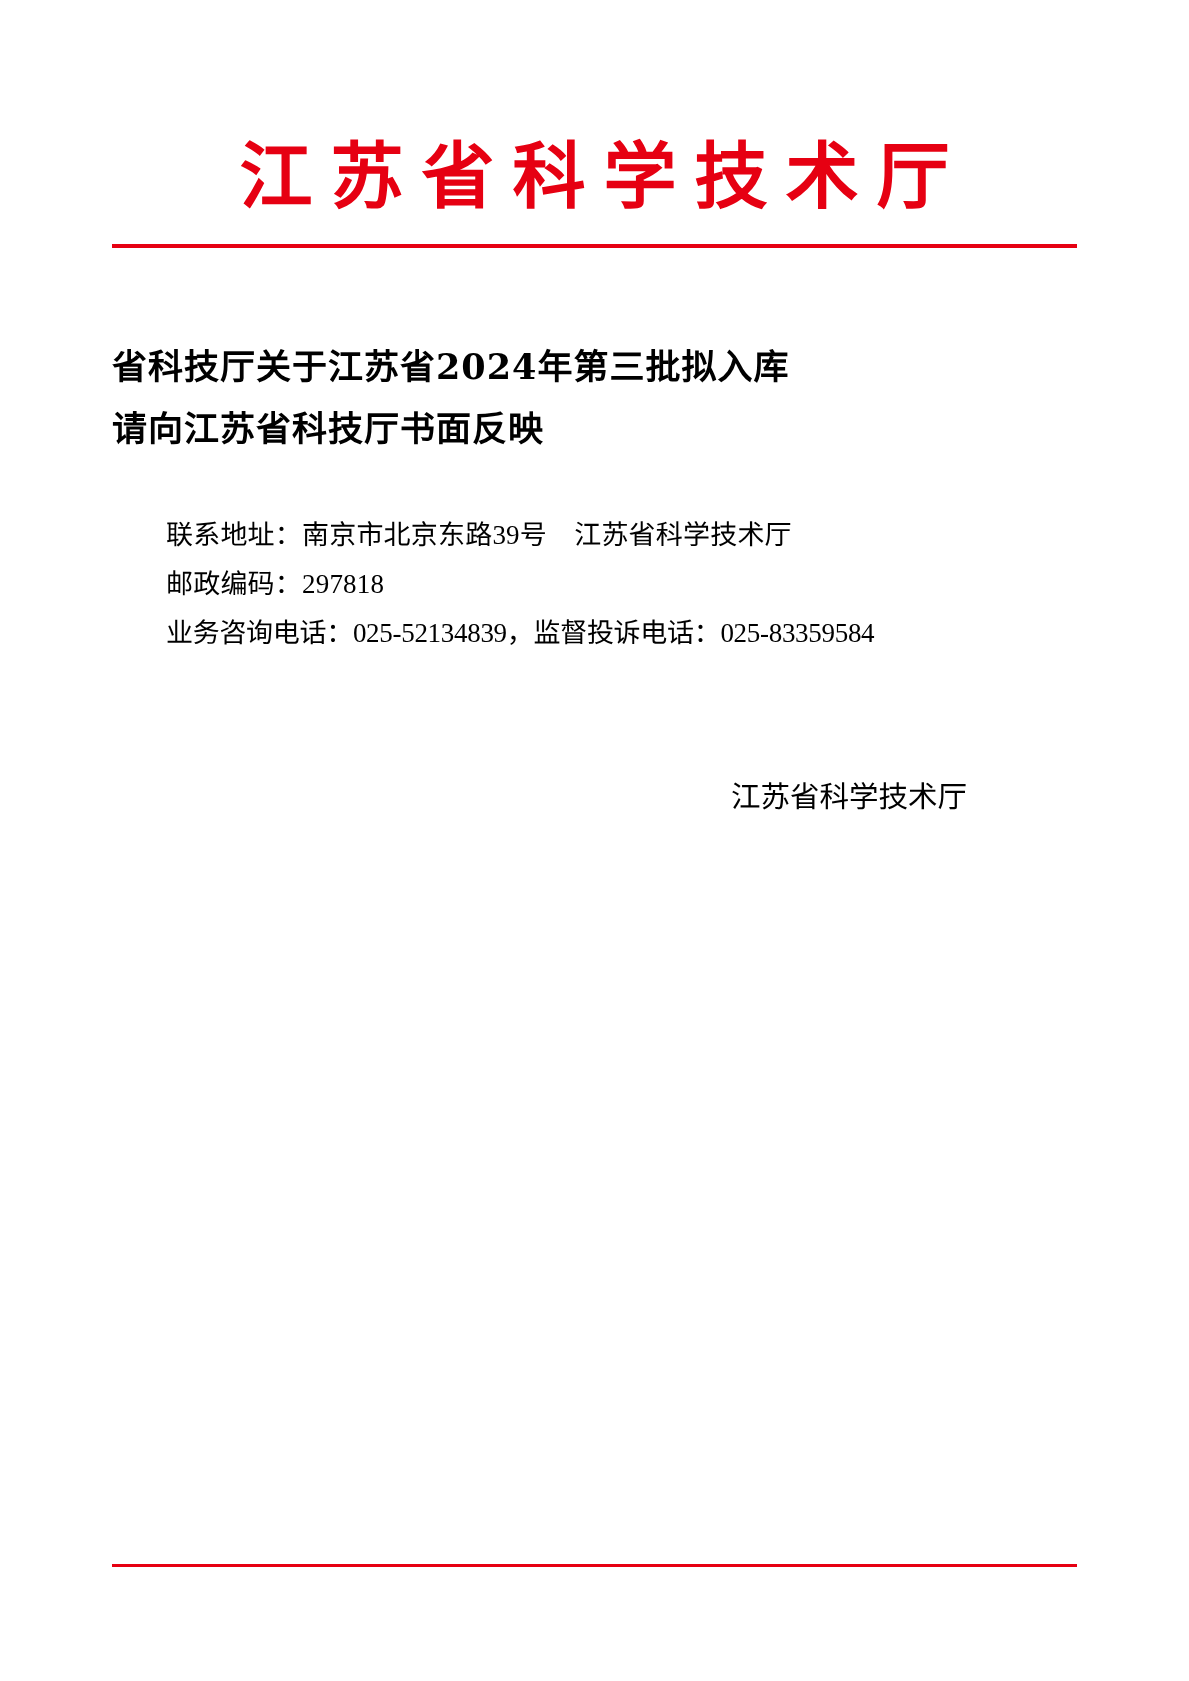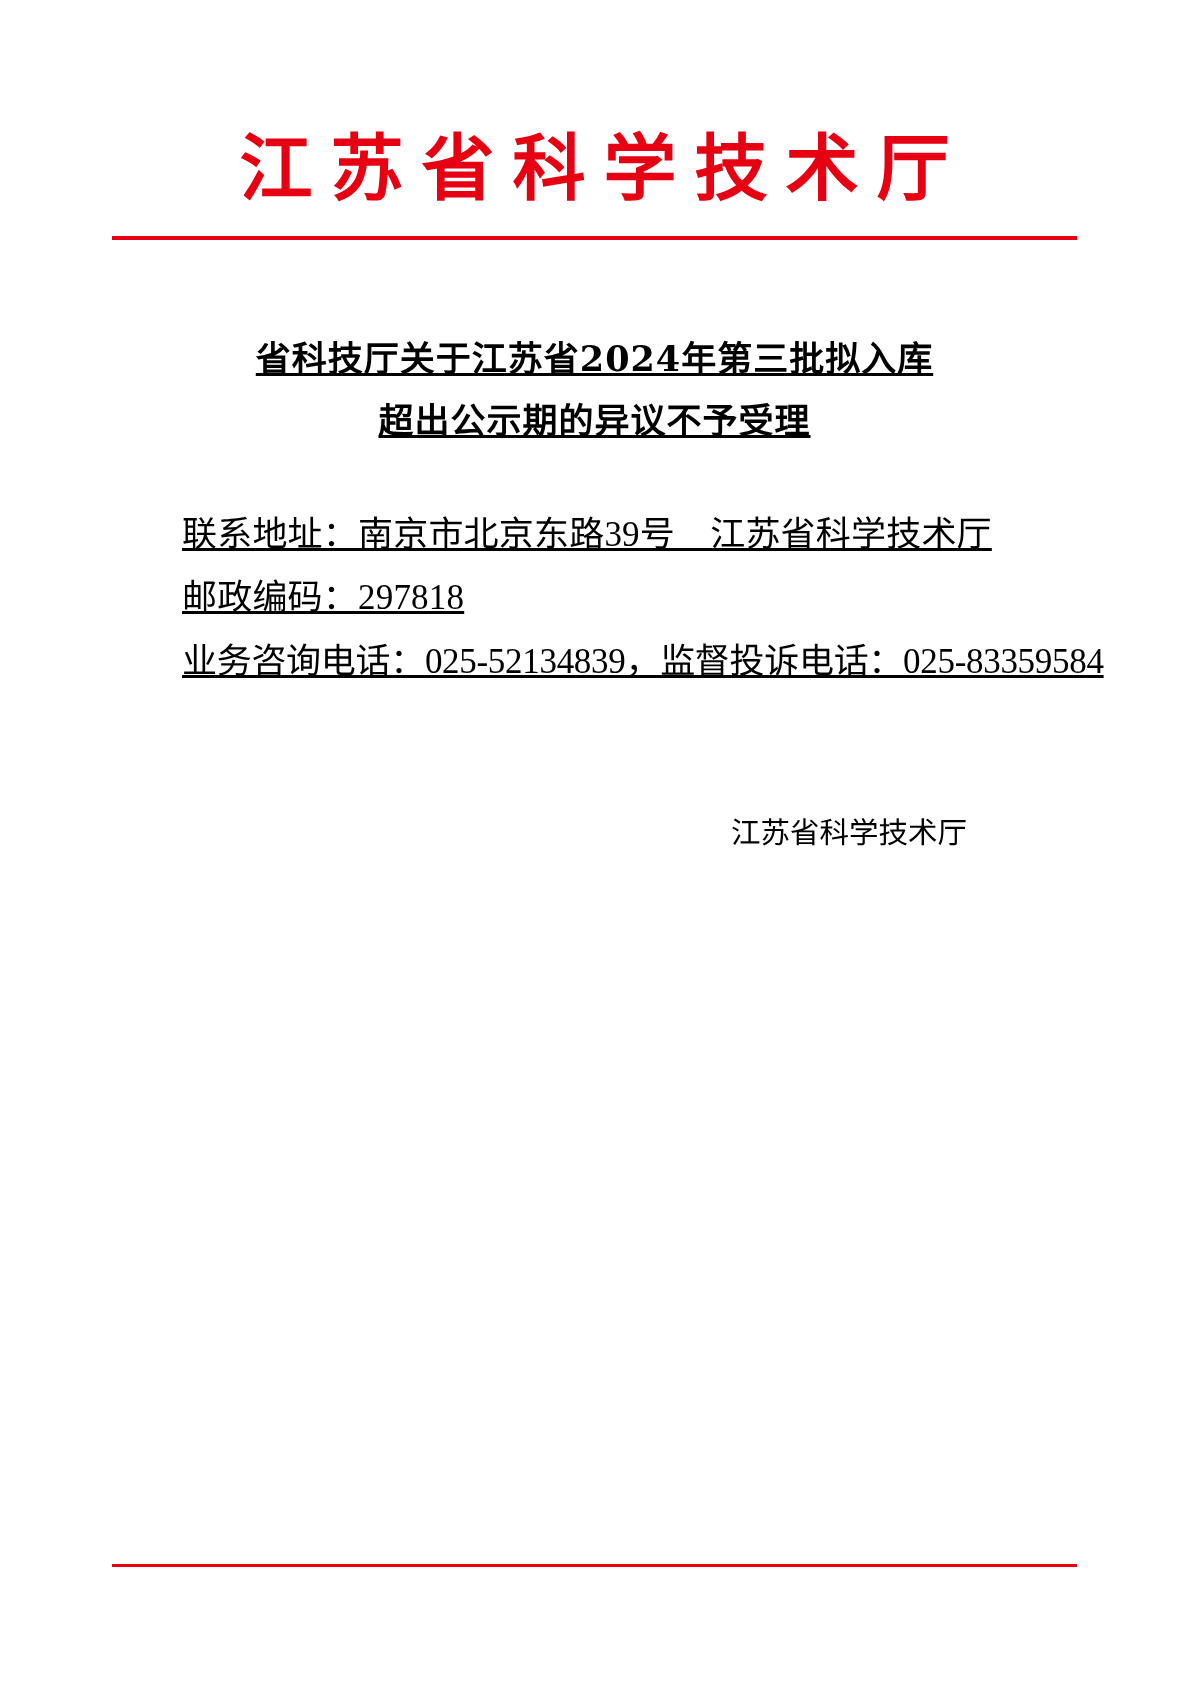--- a/index.html
+++ b/index.html
@@ -14,21 +14,21 @@
     position: relative;
     font-family: "Liberation Serif", "DejaVu Serif", serif;
     color: #000000;
     overflow: hidden;
   }
   .page {
     position: relative;
     width: 1189px;
     height: 1681px;
     box-sizing: border-box;
-    padding: 0 112px;
+    padding: 8px 112px;
   }
 
   
   .letterhead {
     padding-top: 128px;
     text-align: center;
   }
   .letterhead-title {
     color: #e60012;
     font-family: "DejaVu Serif", "Liberation Serif", serif;
@@ -42,50 +42,48 @@
   .letterhead-rule {
     margin-top: 28px;
     height: 4px;
     background: #e60012;
     width: 100%;
   }
 
   
   .doc-title {
     margin-top: 88px;
-    text-align: center;
+    text-align: left;
     font-family: "DejaVu Serif", "Liberation Serif", serif;
     font-weight: bold;
     font-size: 35px;
     line-height: 1.75;
     letter-spacing: 1px;
-    text-decoration: underline;
   }
   .doc-title .line {
     display: block;
   }
 
   
   .body-text {
     margin-top: 52px;
     font-size: 29.5px;
     line-height: 1.82;
     text-align: justify;
     text-justify: inter-ideograph;
     letter-spacing: 0.2px;
   }
   .para {
     text-indent: 2em;
     margin: 0 0 2px 0;
   }
   .info-lines {
     margin-top: 2px;
-    font-size: 35px;
+    font-size: 27px;
     line-height: 1.82;
-    text-decoration: underline;
   }
   .info-line {
     text-indent: 2em;
     white-space: nowrap;
   }
   .info-line.tight {
     letter-spacing: -0.3px;
   }
 
   
@@ -119,21 +117,21 @@
 
 <div class="page">
 
   <div class="letterhead">
     <div class="letterhead-title">江苏省科学技术厅</div>
     <div class="letterhead-rule"></div>
   </div>
 
   <div class="doc-title">
     <span class="line">省科技厅关于江苏省2024年第三批拟入库</span>
-    <span class="line">超出公示期的异议不予受理</span>
+    <span class="line">请向江苏省科技厅书面反映</span>
   </div>
 
   <div class="body-text">
 
     <div class="info-lines">
       <div class="info-line">联系地址：南京市北京东路39号　江苏省科学技术厅</div>
       <div class="info-line">邮政编码：297818</div>
       <div class="info-line tight">业务咨询电话：025-52134839，监督投诉电话：025-83359584</div>
     </div>
   </div>

